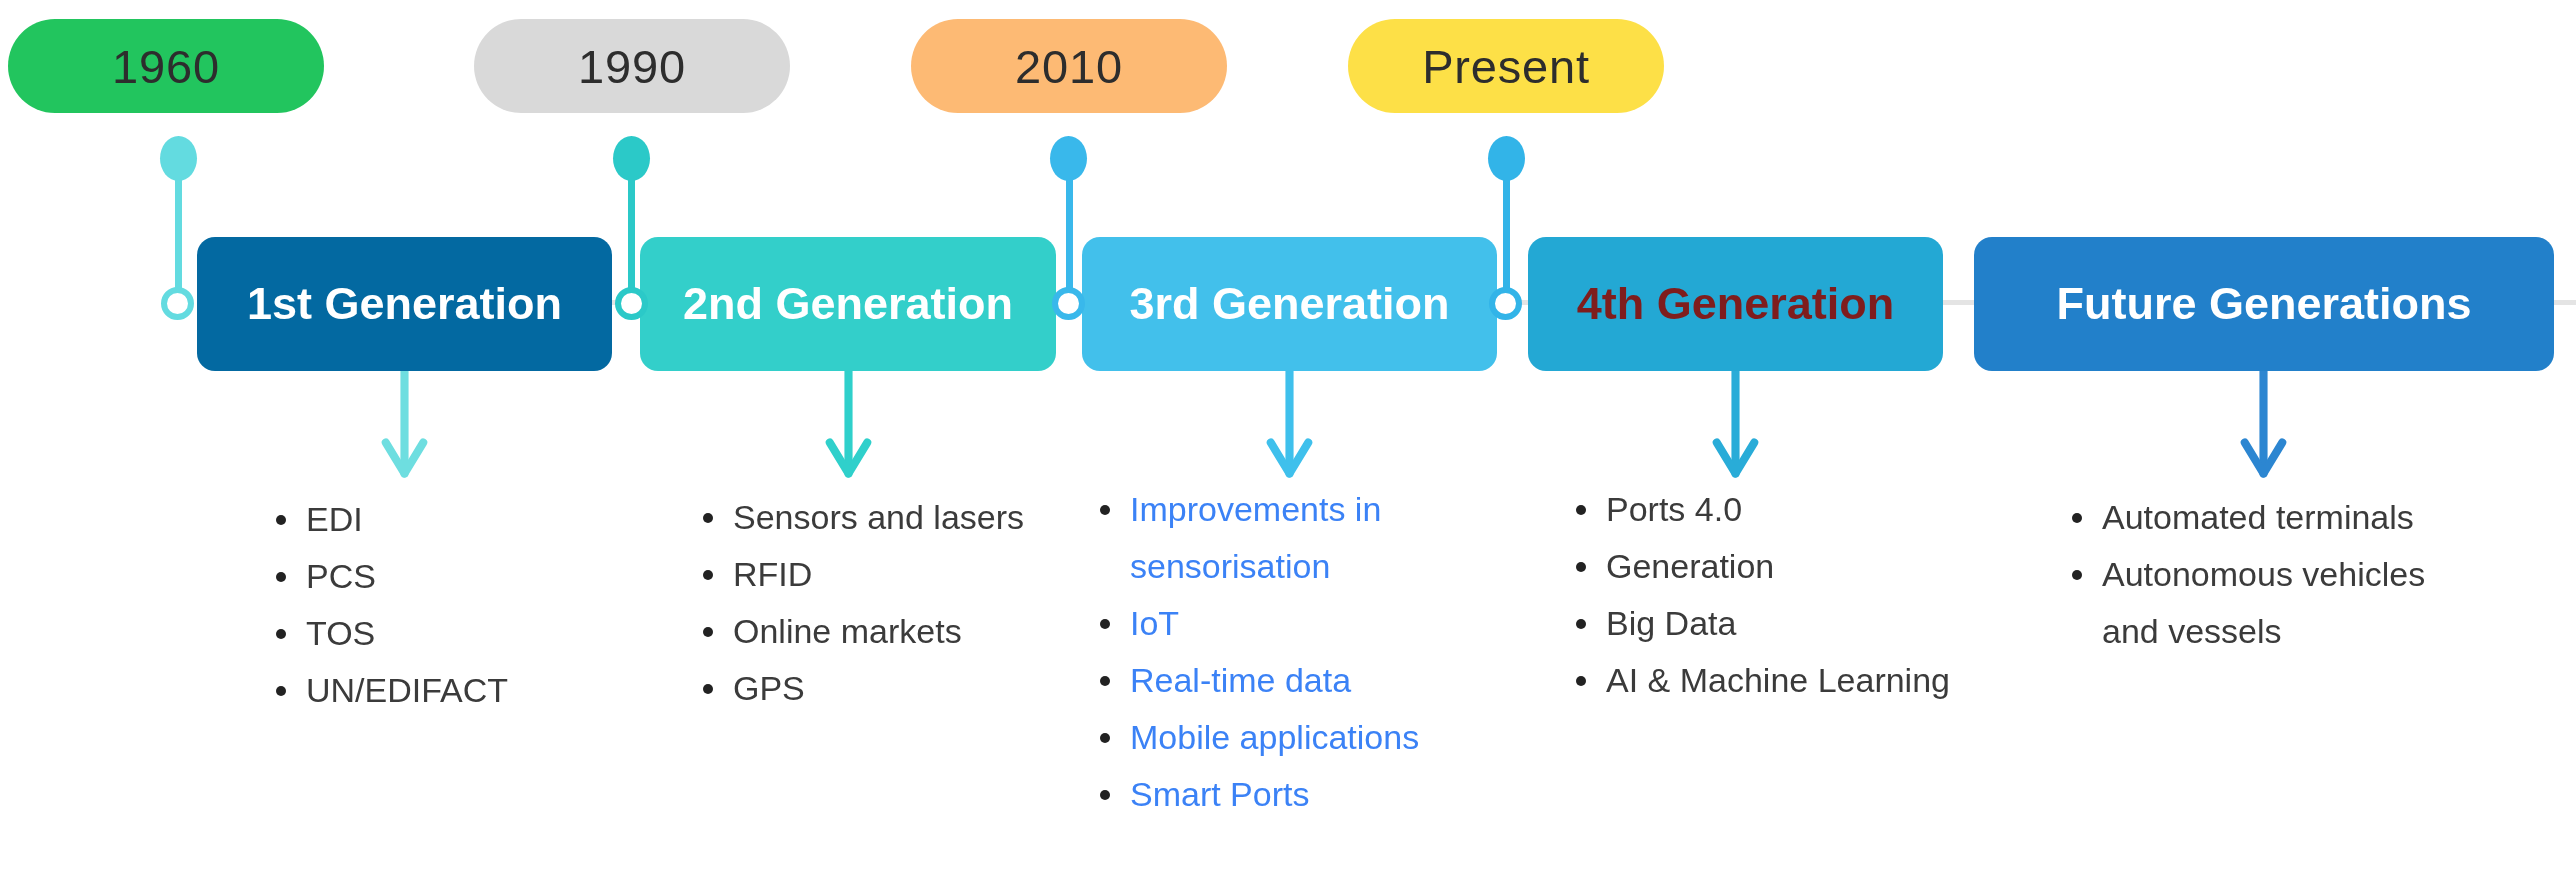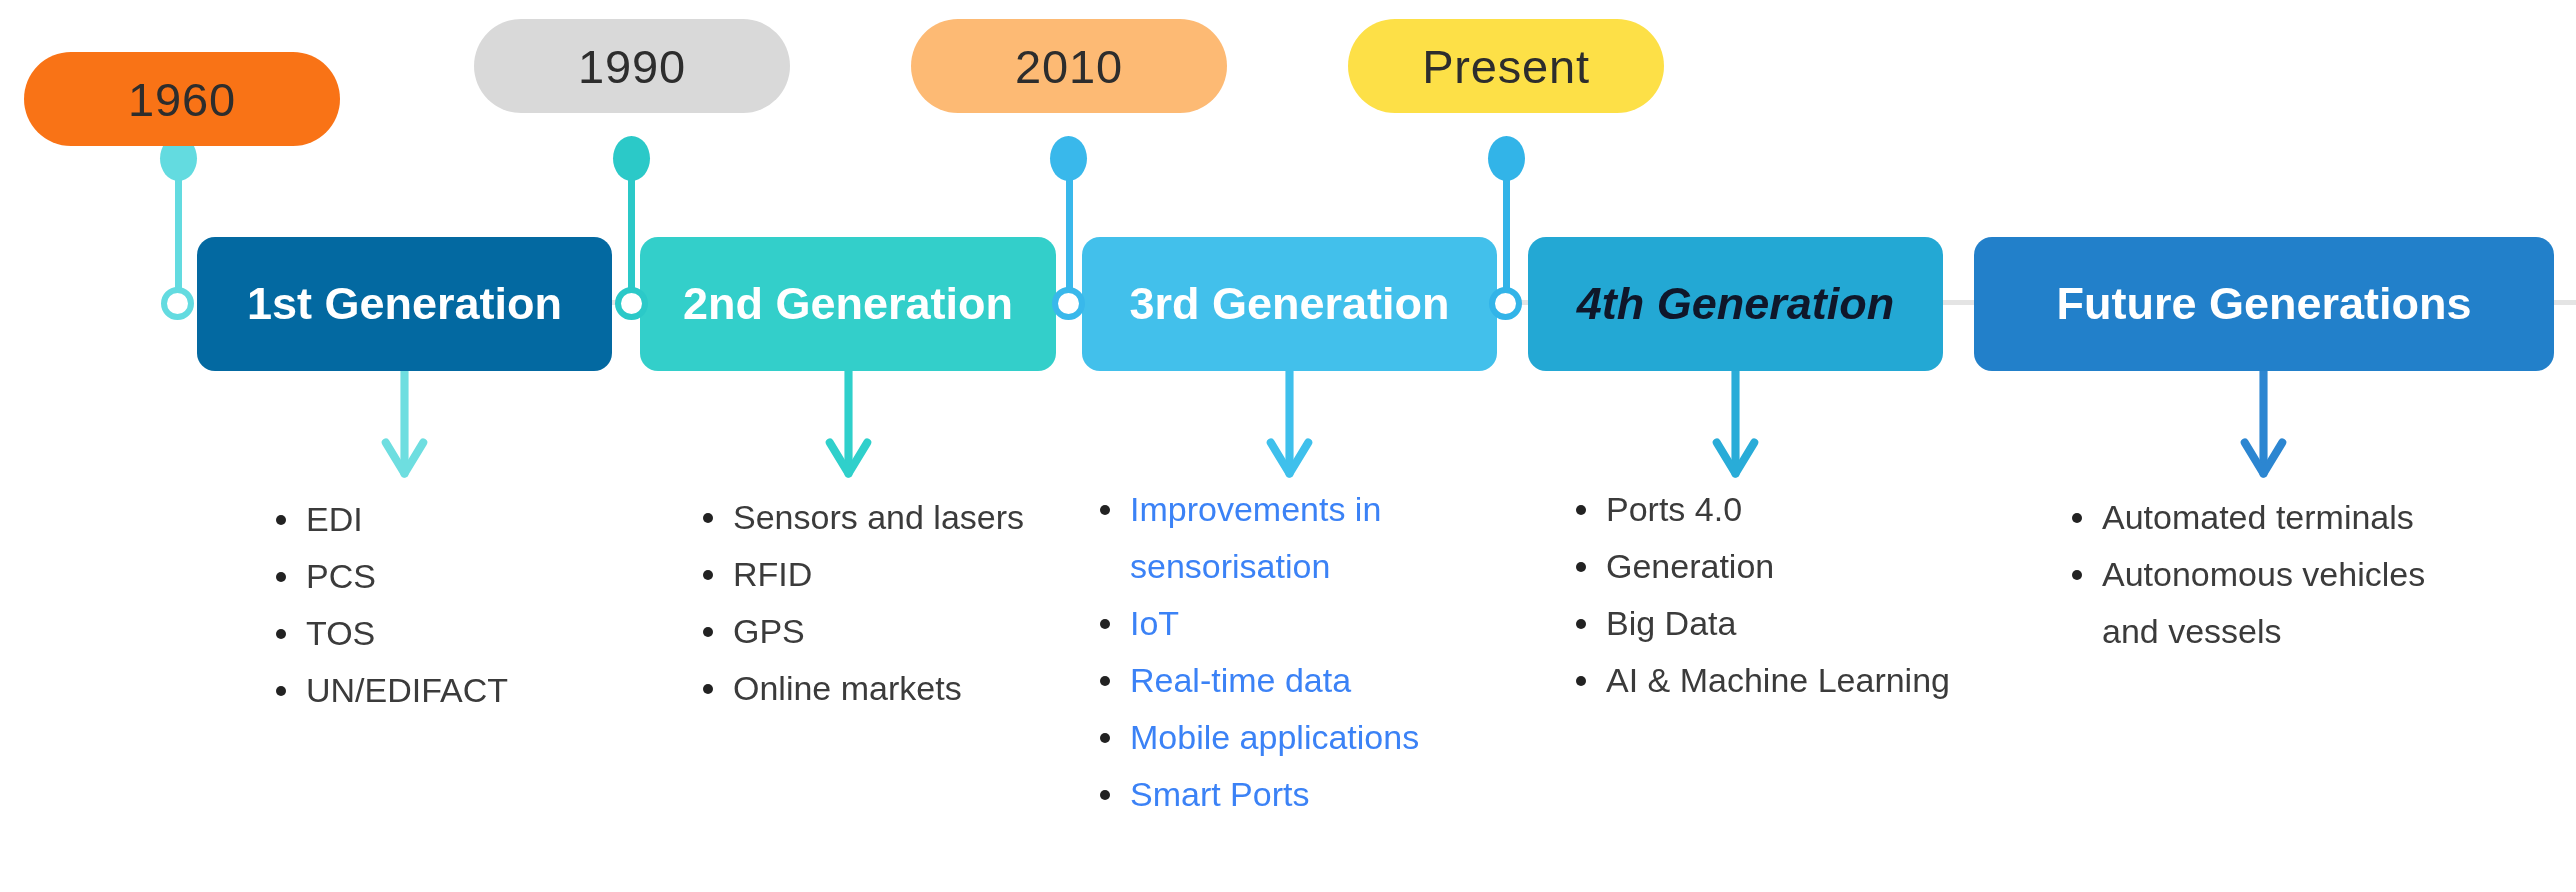--- a/index.html
+++ b/index.html
@@ -43,21 +43,21 @@
     position:absolute;left:1.6px;top:23.5px;width:10.5px;height:10.5px;border-radius:50%;
   }
 </style>
 </head>
 <body>
 
 <div class="canvas">
 
   <div class="baseline" style="background: rgb(228, 228, 228);"></div>
 
-  <div class="pill" style="left: 24px; background: #f97316; color: rgb(45, 45, 45); margin-top: 33px;">
+  <div class="pill" style="left: 8px; background: #22c55e; color: rgb(45, 45, 45);">
       <span>1960</span>
     </div>
   <div class="pill" style="left: 474px; background: rgb(217, 217, 217); color: rgb(45, 45, 45);">
       <span>1990</span>
     </div>
   <div class="pill" style="left: 911px; background: #fdba74; color: rgb(45, 45, 45);">
       <span>2010</span>
     </div>
   <div class="pill" style="left: 1348px; background: #fde047; color: rgb(45, 45, 45);">
       <span>Present</span>
@@ -80,21 +80,21 @@
 
   <div class="genbox" style="left: 197px; width: 415px; background: #0369a1; color: rgb(255, 255, 255);">
       <span>1st Generation</span>
     </div>
   <div class="genbox" style="left: 640px; width: 416px; background: rgb(51, 207, 202); color: rgb(255, 255, 255);">
       <span>2nd Generation</span>
     </div>
   <div class="genbox" style="left: 1082px; width: 415px; background: rgb(66, 192, 235); color: rgb(255, 255, 255);">
       <span>3rd Generation</span>
     </div>
-  <div class="genbox" style="left: 1528px; width: 415px; background: rgb(35, 168, 212); color: #0f172a; font-style: italic;">
+  <div class="genbox" style="left: 1528px; width: 415px; background: rgb(35, 168, 212); color: #7f1d1d;">
       <span>4th Generation</span>
     </div>
   <div class="genbox" style="left: 1974px; width: 580px; background: rgb(34, 128, 202); color: rgb(255, 255, 255);">
       <span>Future Generations</span>
     </div>
 
   <svg class="arrow" style="left: 380px; color: rgb(110, 222, 224);" viewBox="0 0 60 134">
     <line x1="30" y1="0" x2="30" y2="126" stroke="currentColor" stroke-width="10" stroke-linecap="round"></line>
     <polyline points="7,88 30,126 53,88" fill="none" stroke="currentColor" stroke-width="10" stroke-linecap="round" stroke-linejoin="round"></polyline>
   </svg>
@@ -118,22 +118,22 @@
   <ul class="blist" style="left: 274px; top: 491px; width: 292px; color: rgb(59, 59, 59);">
     <li><span class="bdot" style="background: rgb(34, 34, 34);"></span><span>EDI</span></li>
     <li><span class="bdot" style="background: rgb(34, 34, 34);"></span><span>PCS</span></li>
     <li><span class="bdot" style="background: rgb(34, 34, 34);"></span><span>TOS</span></li>
     <li><span class="bdot" style="background: rgb(34, 34, 34);"></span><span>UN/EDIFACT</span></li>
   </ul>
 
   <ul class="blist" style="left: 701px; top: 489px; width: 381px; color: rgb(59, 59, 59);">
     <li><span class="bdot" style="background: rgb(34, 34, 34);"></span><span>Sensors and lasers</span></li>
     <li><span class="bdot" style="background: rgb(34, 34, 34);"></span><span>RFID</span></li>
+    <li><span class="bdot" style="background: rgb(34, 34, 34);"></span><span>Online markets</span></li>
     <li><span class="bdot" style="background: rgb(34, 34, 34);"></span><span>GPS</span></li>
-    <li><span class="bdot" style="background: rgb(34, 34, 34);"></span><span>Online markets</span></li>
   </ul>
 
   <ul class="blist" style="left: 1098px; top: 481px; width: 324px; color: #3b82f6;">
     <li><span class="bdot" style="background: rgb(34, 34, 34);"></span><span>Improvements in sensorisation</span></li>
     <li><span class="bdot" style="background: rgb(34, 34, 34);"></span><span>IoT</span></li>
     <li><span class="bdot" style="background: rgb(34, 34, 34);"></span><span>Real-time data</span></li>
     <li><span class="bdot" style="background: rgb(34, 34, 34);"></span><span>Mobile applications</span></li>
     <li><span class="bdot" style="background: rgb(34, 34, 34);"></span><span>Smart Ports</span></li>
   </ul>
 

